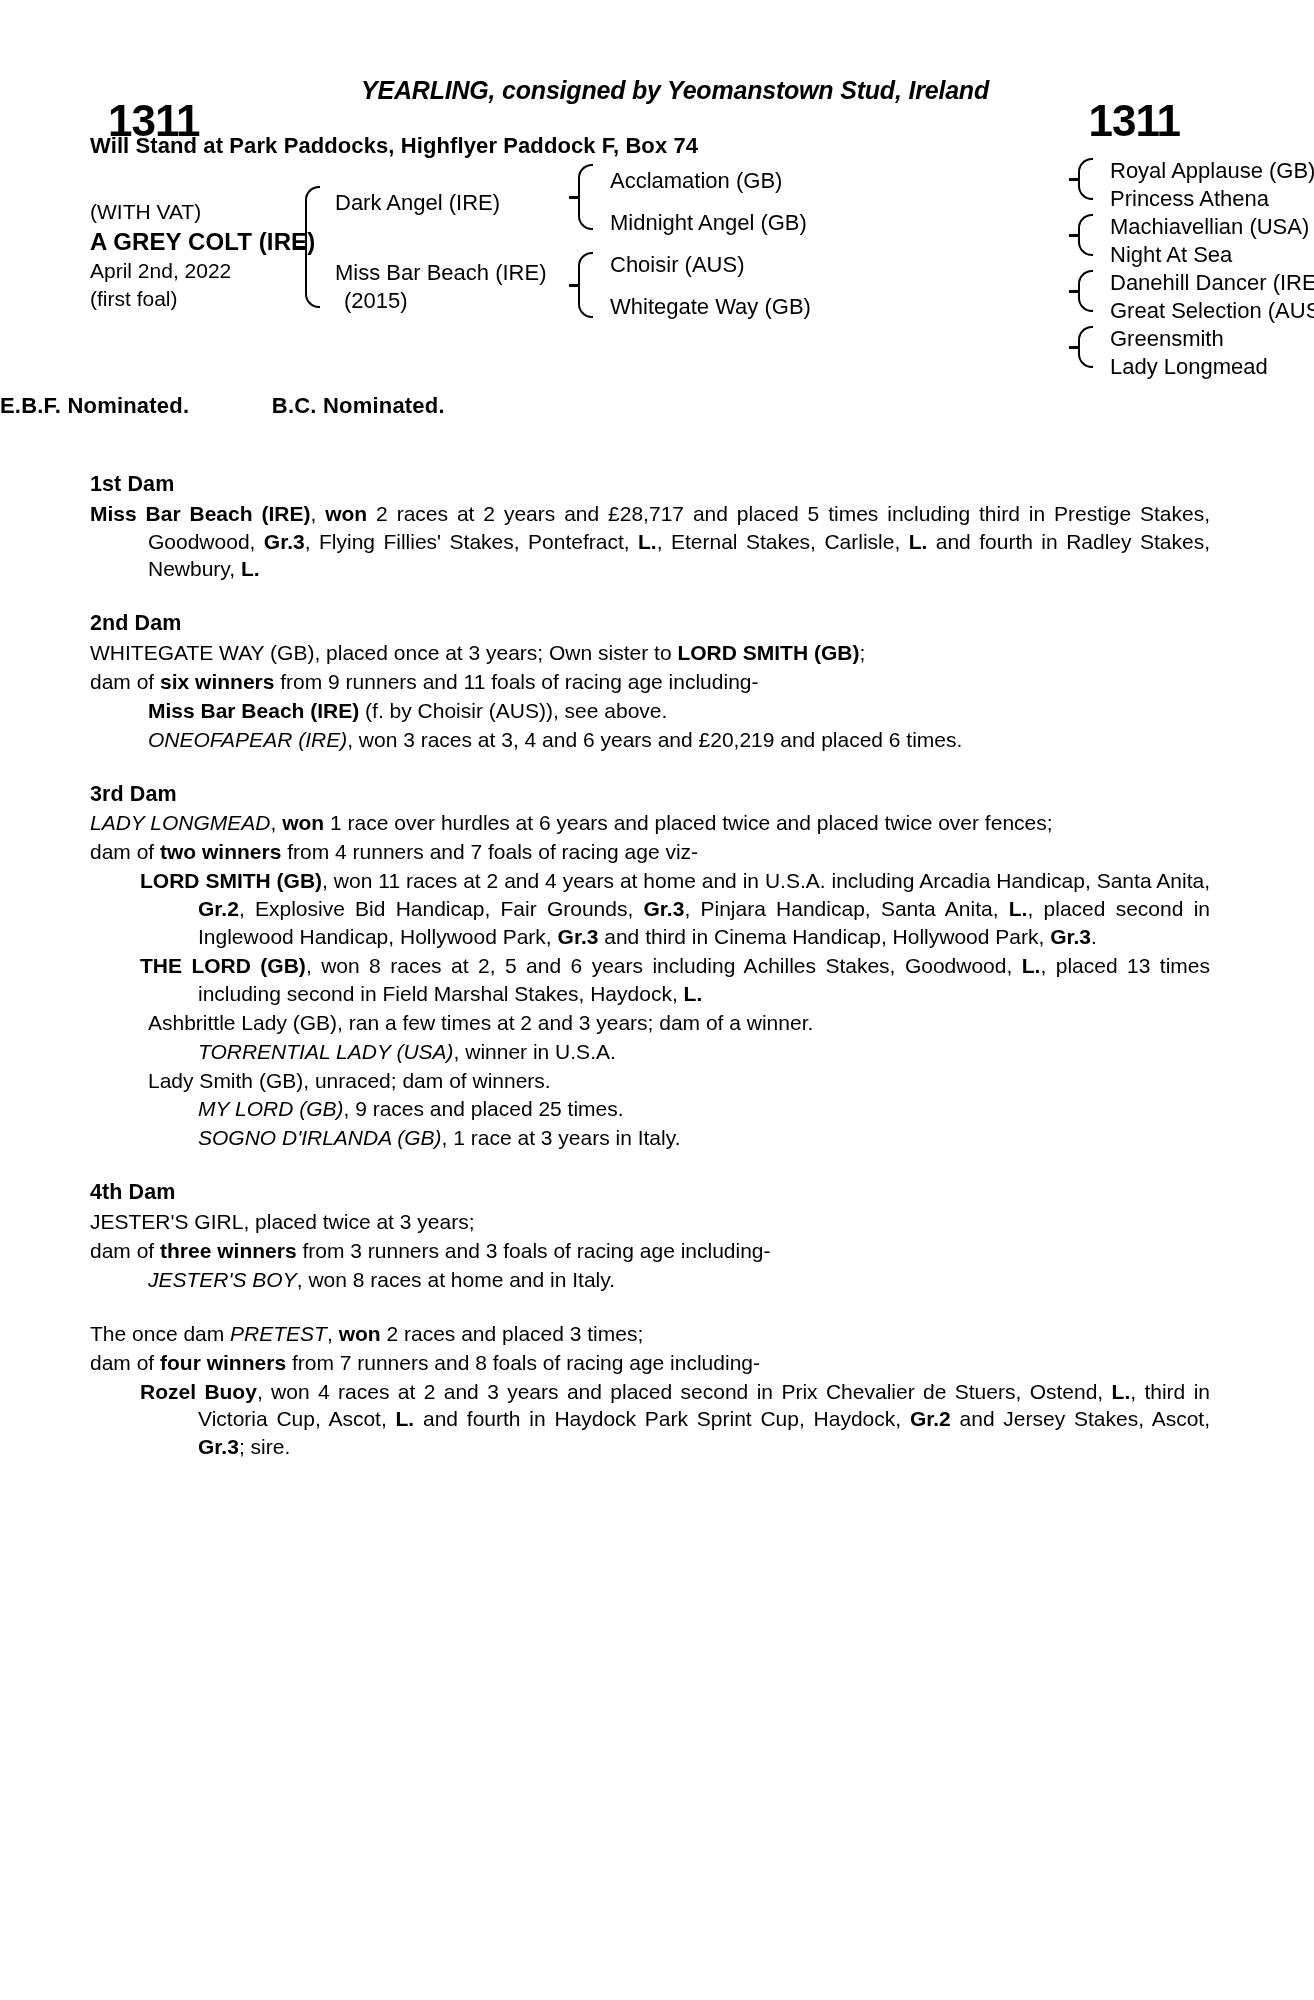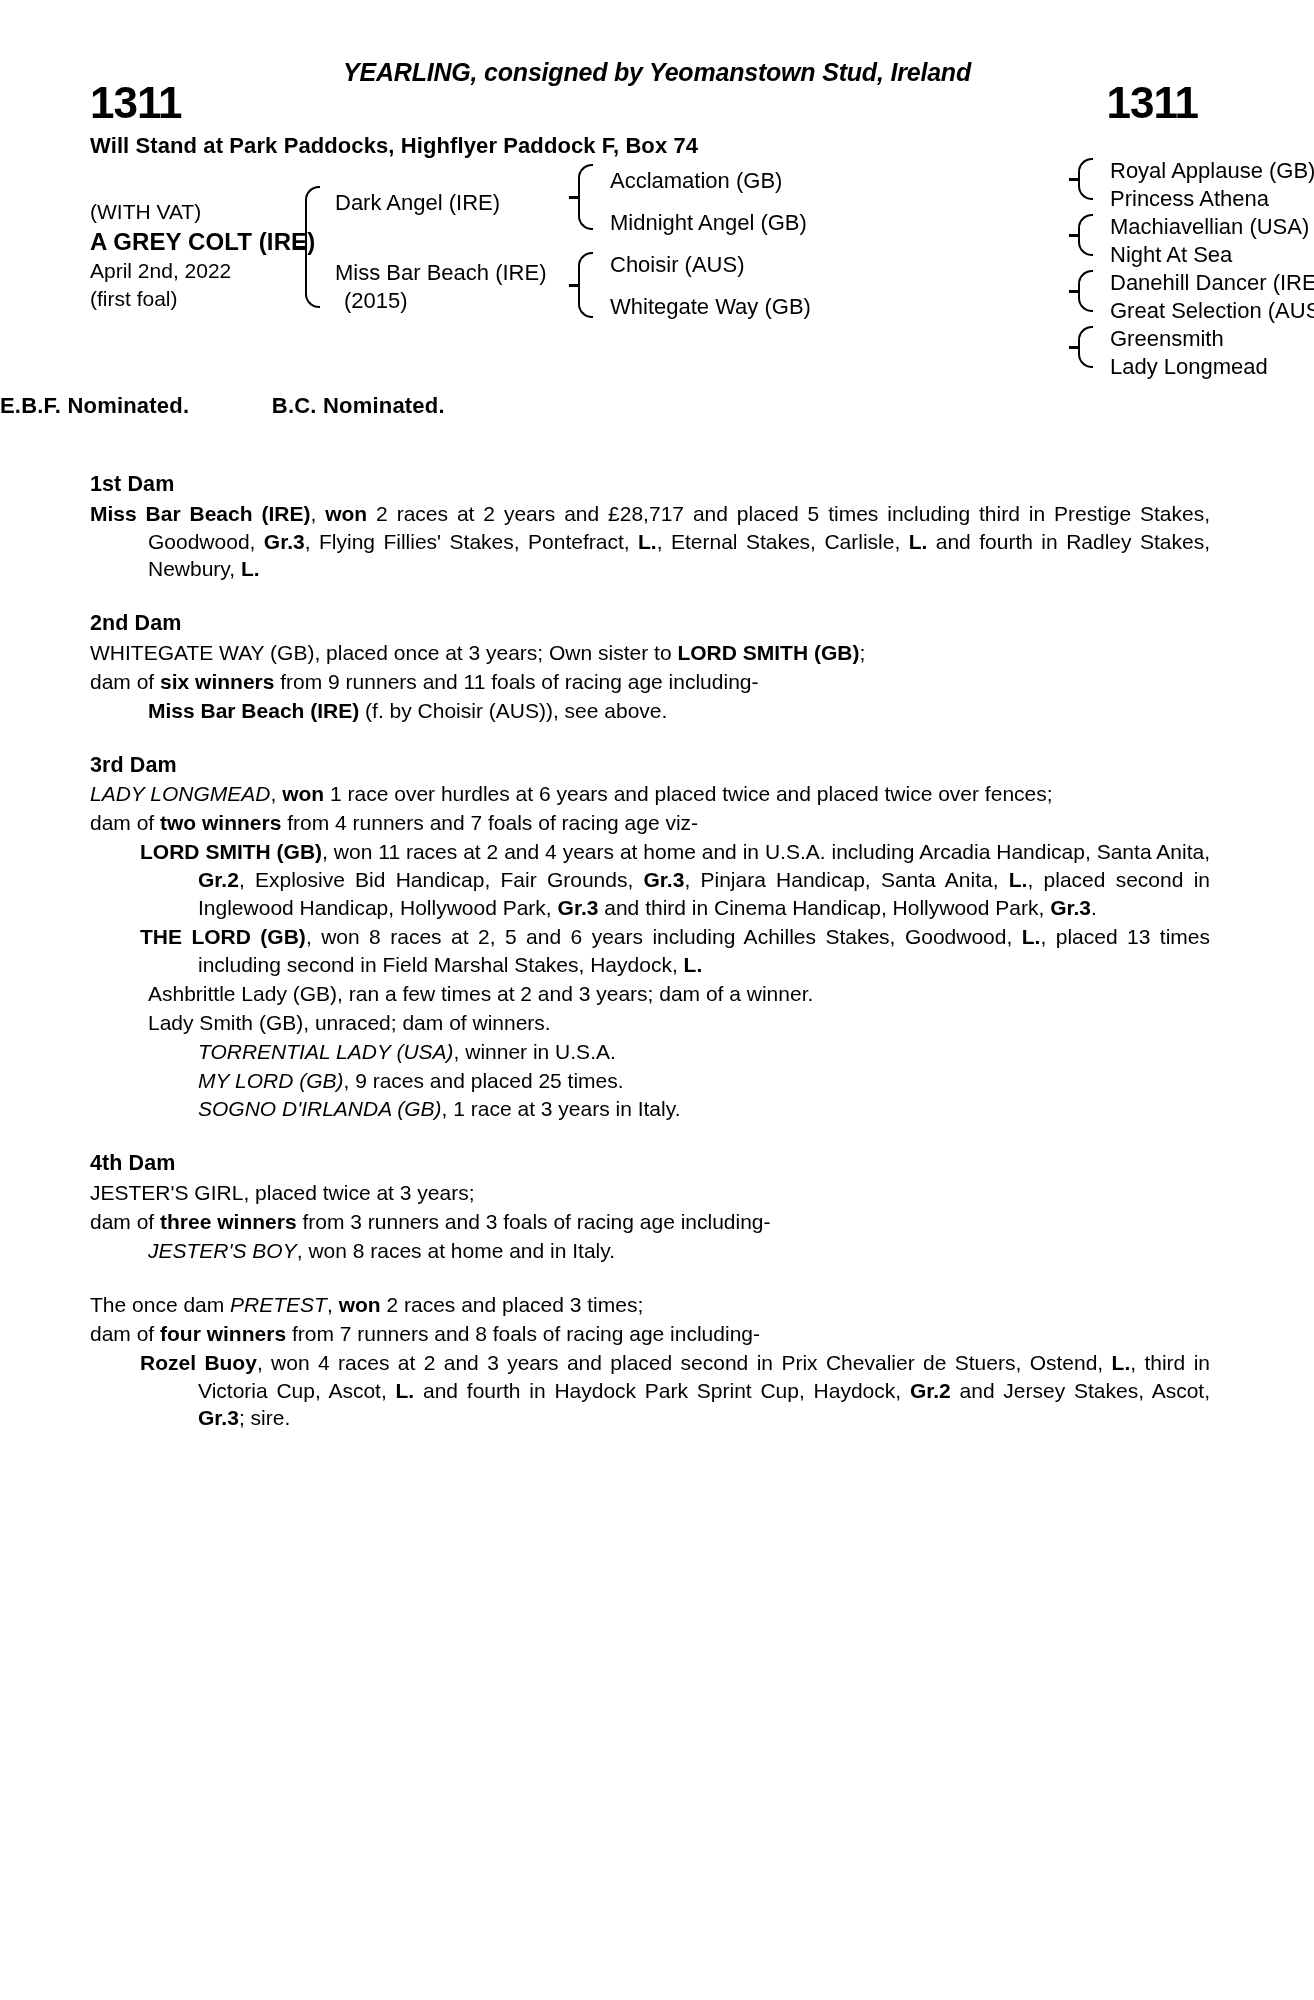--- a/index.html
+++ b/index.html
@@ -12,21 +12,21 @@
     width: 1314px;
     min-height: 2000px;
     font-family: "Liberation Sans", "DejaVu Sans", sans-serif;
     color: #000000;
     -webkit-font-smoothing: antialiased;
   }
   .page {
     position: relative;
     width: 1286px;
     height: 2000px;
-    padding: 0;
+    padding: 18px;
     box-sizing: border-box;
   }
 
   
   .header-block {
     position: relative;
     height: 92px;
   }
   .consignor-line {
     position: absolute;
@@ -245,34 +245,35 @@
     <div class="section">
       <div class="dam-head">1st Dam</div>
       <p class="para hang1"><b>Miss Bar Beach (IRE)</b><span>, </span><b>won</b><span> 2 races at 2 years and £28,717 and placed 5 times including third in Prestige Stakes, Goodwood, </span><b>Gr.3</b><span>, Flying Fillies' Stakes, Pontefract, </span><b>L.</b><span>, Eternal Stakes, Carlisle, </span><b>L.</b><span> and fourth in Radley Stakes, Newbury, </span><b>L.</b></p>
     </div>
 
     <div class="section">
       <div class="dam-head">2nd Dam</div>
       <p class="para nojust ind0"><span>WHITEGATE WAY (GB), placed once at 3 years; Own sister to </span><b>LORD SMITH (GB)</b><span>;</span></p>
       <p class="para nojust ind0"><span>dam of </span><b>six winners</b><span> from 9 runners and 11 foals of racing age including-</span></p>
       <p class="para nojust lvl1"><b>Miss Bar Beach (IRE)</b><span> (f. by Choisir (AUS)), see above.</span></p>
+      <p class="para nojust lvl1"><i>ONEOFAPEAR (IRE)</i><span>, won 3 races at 3, 4 and 6 years and £20,219 and placed 6 times.</span></p>
     </div>
 
     <div class="section">
       <div class="dam-head">3rd Dam</div>
       <p class="para hang1"><i>LADY LONGMEAD</i><span>, </span><b>won</b><span> 1 race over hurdles at 6 years and placed twice and placed twice over fences;</span></p>
       <p class="para nojust ind0"><span>dam of </span><b>two winners</b><span> from 4 runners and 7 foals of racing age viz-</span></p>
 
       <p class="para hang2"><b>LORD SMITH (GB)</b><span>, won 11 races at 2 and 4 years at home and in U.S.A. including Arcadia Handicap, Santa Anita, </span><b>Gr.2</b><span>, Explosive Bid Handicap, Fair Grounds, </span><b>Gr.3</b><span>, Pinjara Handicap, Santa Anita, </span><b>L.</b><span>, placed second in Inglewood Handicap, Hollywood Park, </span><b>Gr.3</b><span> and third in Cinema Handicap, Hollywood Park, </span><b>Gr.3</b><span>.</span></p>
 
       <p class="para hang2"><b>THE LORD (GB)</b><span>, won 8 races at 2, 5 and 6 years including Achilles Stakes, Goodwood, </span><b>L.</b><span>, placed 13 times including second in Field Marshal Stakes, Haydock, </span><b>L.</b><span></span></p>
 
       <p class="para nojust lvl1">Ashbrittle Lady (GB), ran a few times at 2 and 3 years; dam of a winner.</p>
+      <p class="para nojust lvl2"><i>TORRENTIAL LADY (USA)</i><span>, winner in U.S.A.</span></p>
       <p class="para nojust lvl1">Lady Smith (GB), unraced; dam of winners.</p>
-      <p class="para nojust lvl2"><i>TORRENTIAL LADY (USA)</i><span>, winner in U.S.A.</span></p>
       <p class="para nojust lvl2"><i>MY LORD (GB)</i><span>, 9 races and placed 25 times.</span></p>
       <p class="para nojust lvl2"><i>SOGNO D'IRLANDA (GB)</i><span>, 1 race at 3 years in Italy.</span></p>
     </div>
 
     <div class="section">
       <div class="dam-head">4th Dam</div>
       <p class="para nojust ind0">JESTER'S GIRL, placed twice at 3 years;</p>
       <p class="para nojust ind0"><span>dam of </span><b>three winners</b><span> from 3 runners and 3 foals of racing age including-</span></p>
       <p class="para nojust lvl1"><i>JESTER'S BOY</i><span>, won 8 races at home and in Italy.</span></p>
     </div>

